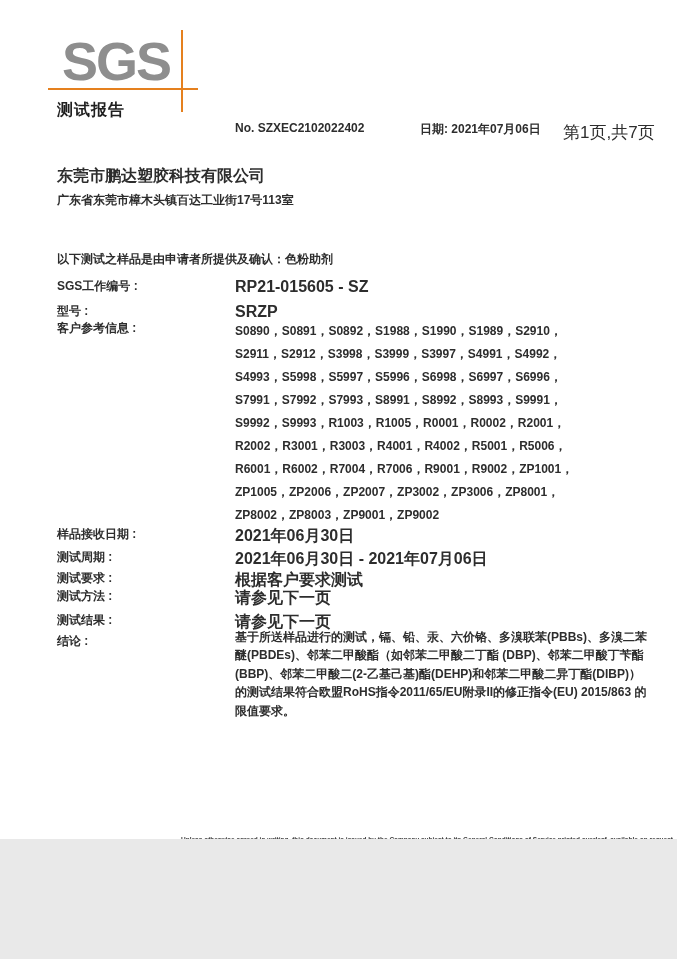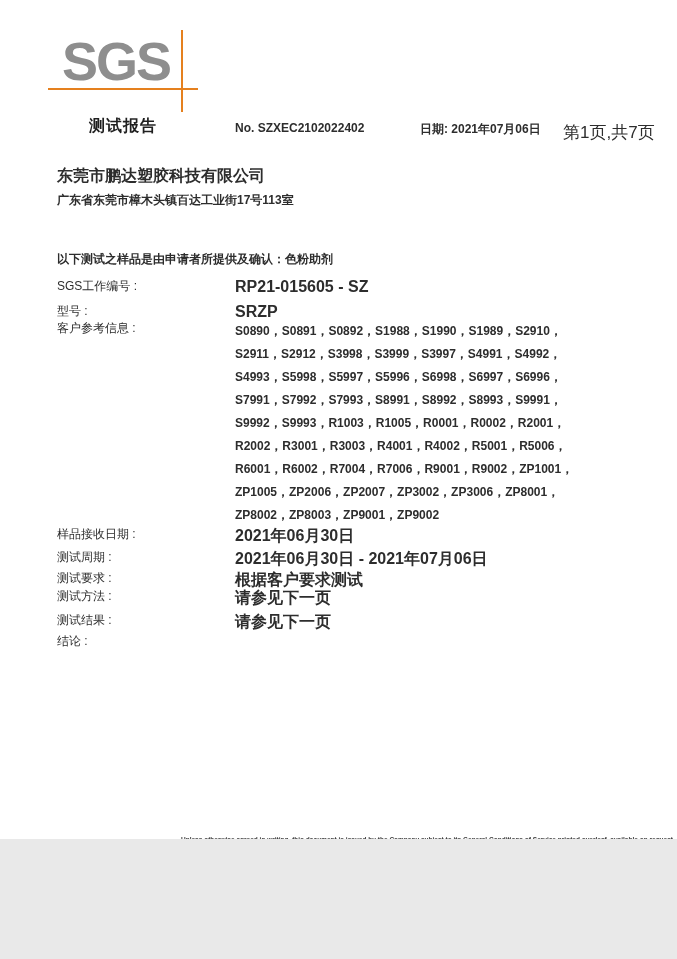--- a/index.html
+++ b/index.html
@@ -9,31 +9,31 @@
     font-family:"Liberation Sans","DejaVu Sans",sans-serif;
     color:#2d2d2d;
   }
   .abs { position:absolute; }
 
   
   .logo { left:62px; top:34px; font-size:54px; font-weight:700; color:#8e8e8e; letter-spacing:-2px; line-height:1; }
   .crop-h-top { left:48px; top:88px; width:150px; height:2px; background:#e5801e; }
   .crop-v-top { left:181px; top:30px; width:2px; height:82px; background:#e5801e; }
 
-  .report-title { left:57px; top:116px; font-size:16px; font-weight:700; color:#1f1f1f; letter-spacing:1px;margin-left:32px; }
+  .report-title { left:57px; top:100px; font-size:16px; font-weight:700; color:#1f1f1f; letter-spacing:1px; }
   .report-no   { left:235px; top:121px; font-size:12px; font-weight:700; }
   .date-label  { left:420px; top:121px; font-size:12px; font-weight:600; }
   .page-label  { left:563px; top:121px; font-size:17px; font-weight:400; }
 
   .company-name { left:57px; top:166px; font-size:16px; font-weight:700; }
   .company-addr { left:57px; top:192px; font-size:12px; font-weight:700; }
 
   .intro { left:57px; top:251px; font-size:12px; font-weight:700; }
 
-  .flabel { left:57px; font-size:12px; font-weight:400; white-space:nowrap; }
+  .flabel { left:57px; font-size:12px; font-weight:700; white-space:nowrap; }
   .fvalue { left:235px; font-size:16px; font-weight:700; white-space:nowrap; }
   .ref-lines { left:235px; top:320px; font-size:12px; font-weight:700; line-height:23px; }
   .conclusion-text { left:235px; top:628px; width:414px; font-size:12px; font-weight:700; line-height:18.4px; }
 
   
   .legal { left:181px; top:836px; width:492px; font-size:6.5px; line-height:7.2px;
            font-weight:600; color:#3a3a3a; text-align:justify; }
   .attention { left:181px; top:906px; width:492px; font-size:6.8px; line-height:7.6px;
                font-weight:700; color:#e87a10; }
   .addr-block { left:181px; top:922px; width:492px; font-size:6.2px; line-height:9.5px;
@@ -98,20 +98,21 @@
   <div class="abs flabel" style="top:570px">测试要求 :</div>
   <div class="abs fvalue" style="top:570px">根据客户要求测试</div>
 
   <div class="abs flabel" style="top:588px">测试方法 :</div>
   <div class="abs fvalue" style="top:588px">请参见下一页</div>
 
   <div class="abs flabel" style="top:612px">测试结果 :</div>
   <div class="abs fvalue" style="top:612px">请参见下一页</div>
 
   <div class="abs flabel" style="top:633px">结论 :</div>
+  <div class="abs conclusion-text">基于所送样品进行的测试，镉、铅、汞、六价铬、多溴联苯(PBBs)、多溴二苯醚(PBDEs)、邻苯二甲酸酯（如邻苯二甲酸二丁酯 (DBP)、邻苯二甲酸丁苄酯(BBP)、邻苯二甲酸二(2-乙基己基)酯(DEHP)和邻苯二甲酸二异丁酯(DIBP)）的测试结果符合欧盟RoHS指令2011/65/EU附录II的修正指令(EU) 2015/863 的限值要求。</div>
 
   <svg class="abs watermark" viewBox="0 0 120 100">
     <g fill="none" stroke="#c9c9c9" stroke-width="2.5">
       <path d="M 18,78 A 38,38 0 0 1 40,14" stroke-dasharray="3,3"></path>
       <path d="M 30,88 A 44,44 0 0 1 14,44" stroke-dasharray="3,3"></path>
       <path d="M 52,10 A 40,40 0 0 1 92,34" stroke-dasharray="3,3"></path>
     </g>
     <text x="38" y="58" font-size="16" font-weight="700" fill="#cdcdcd">SGS</text>
   </svg>
 

